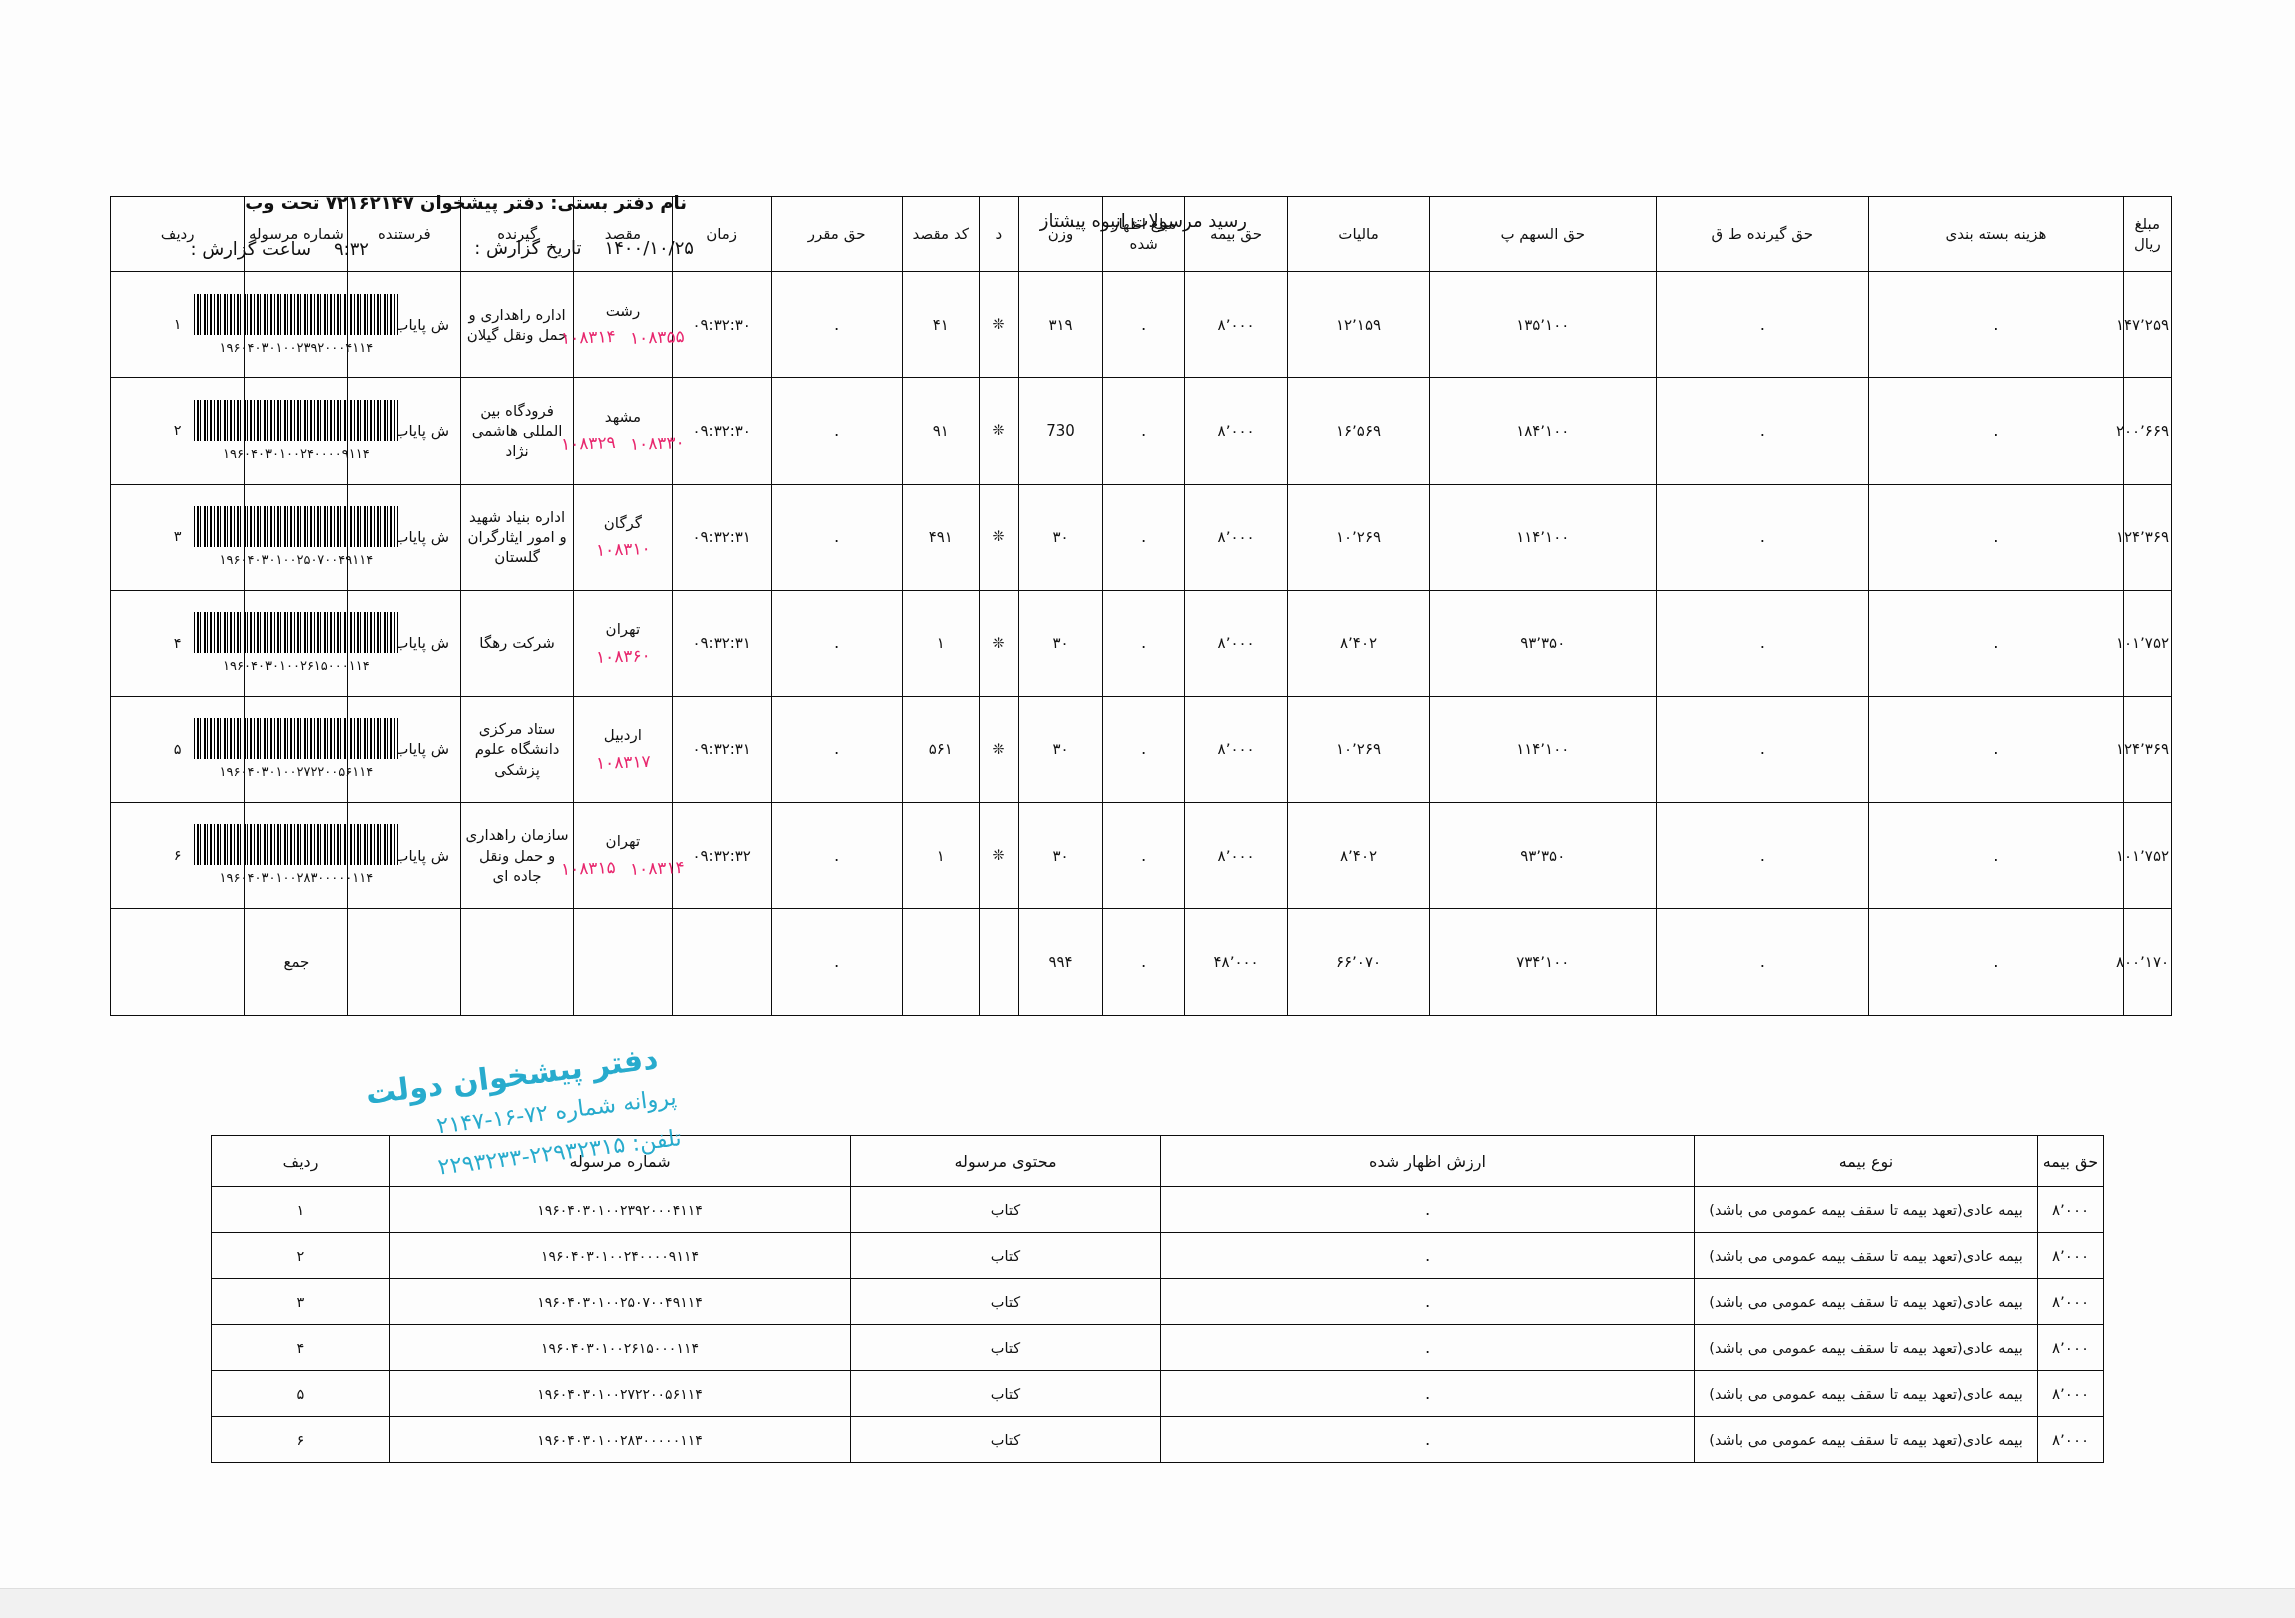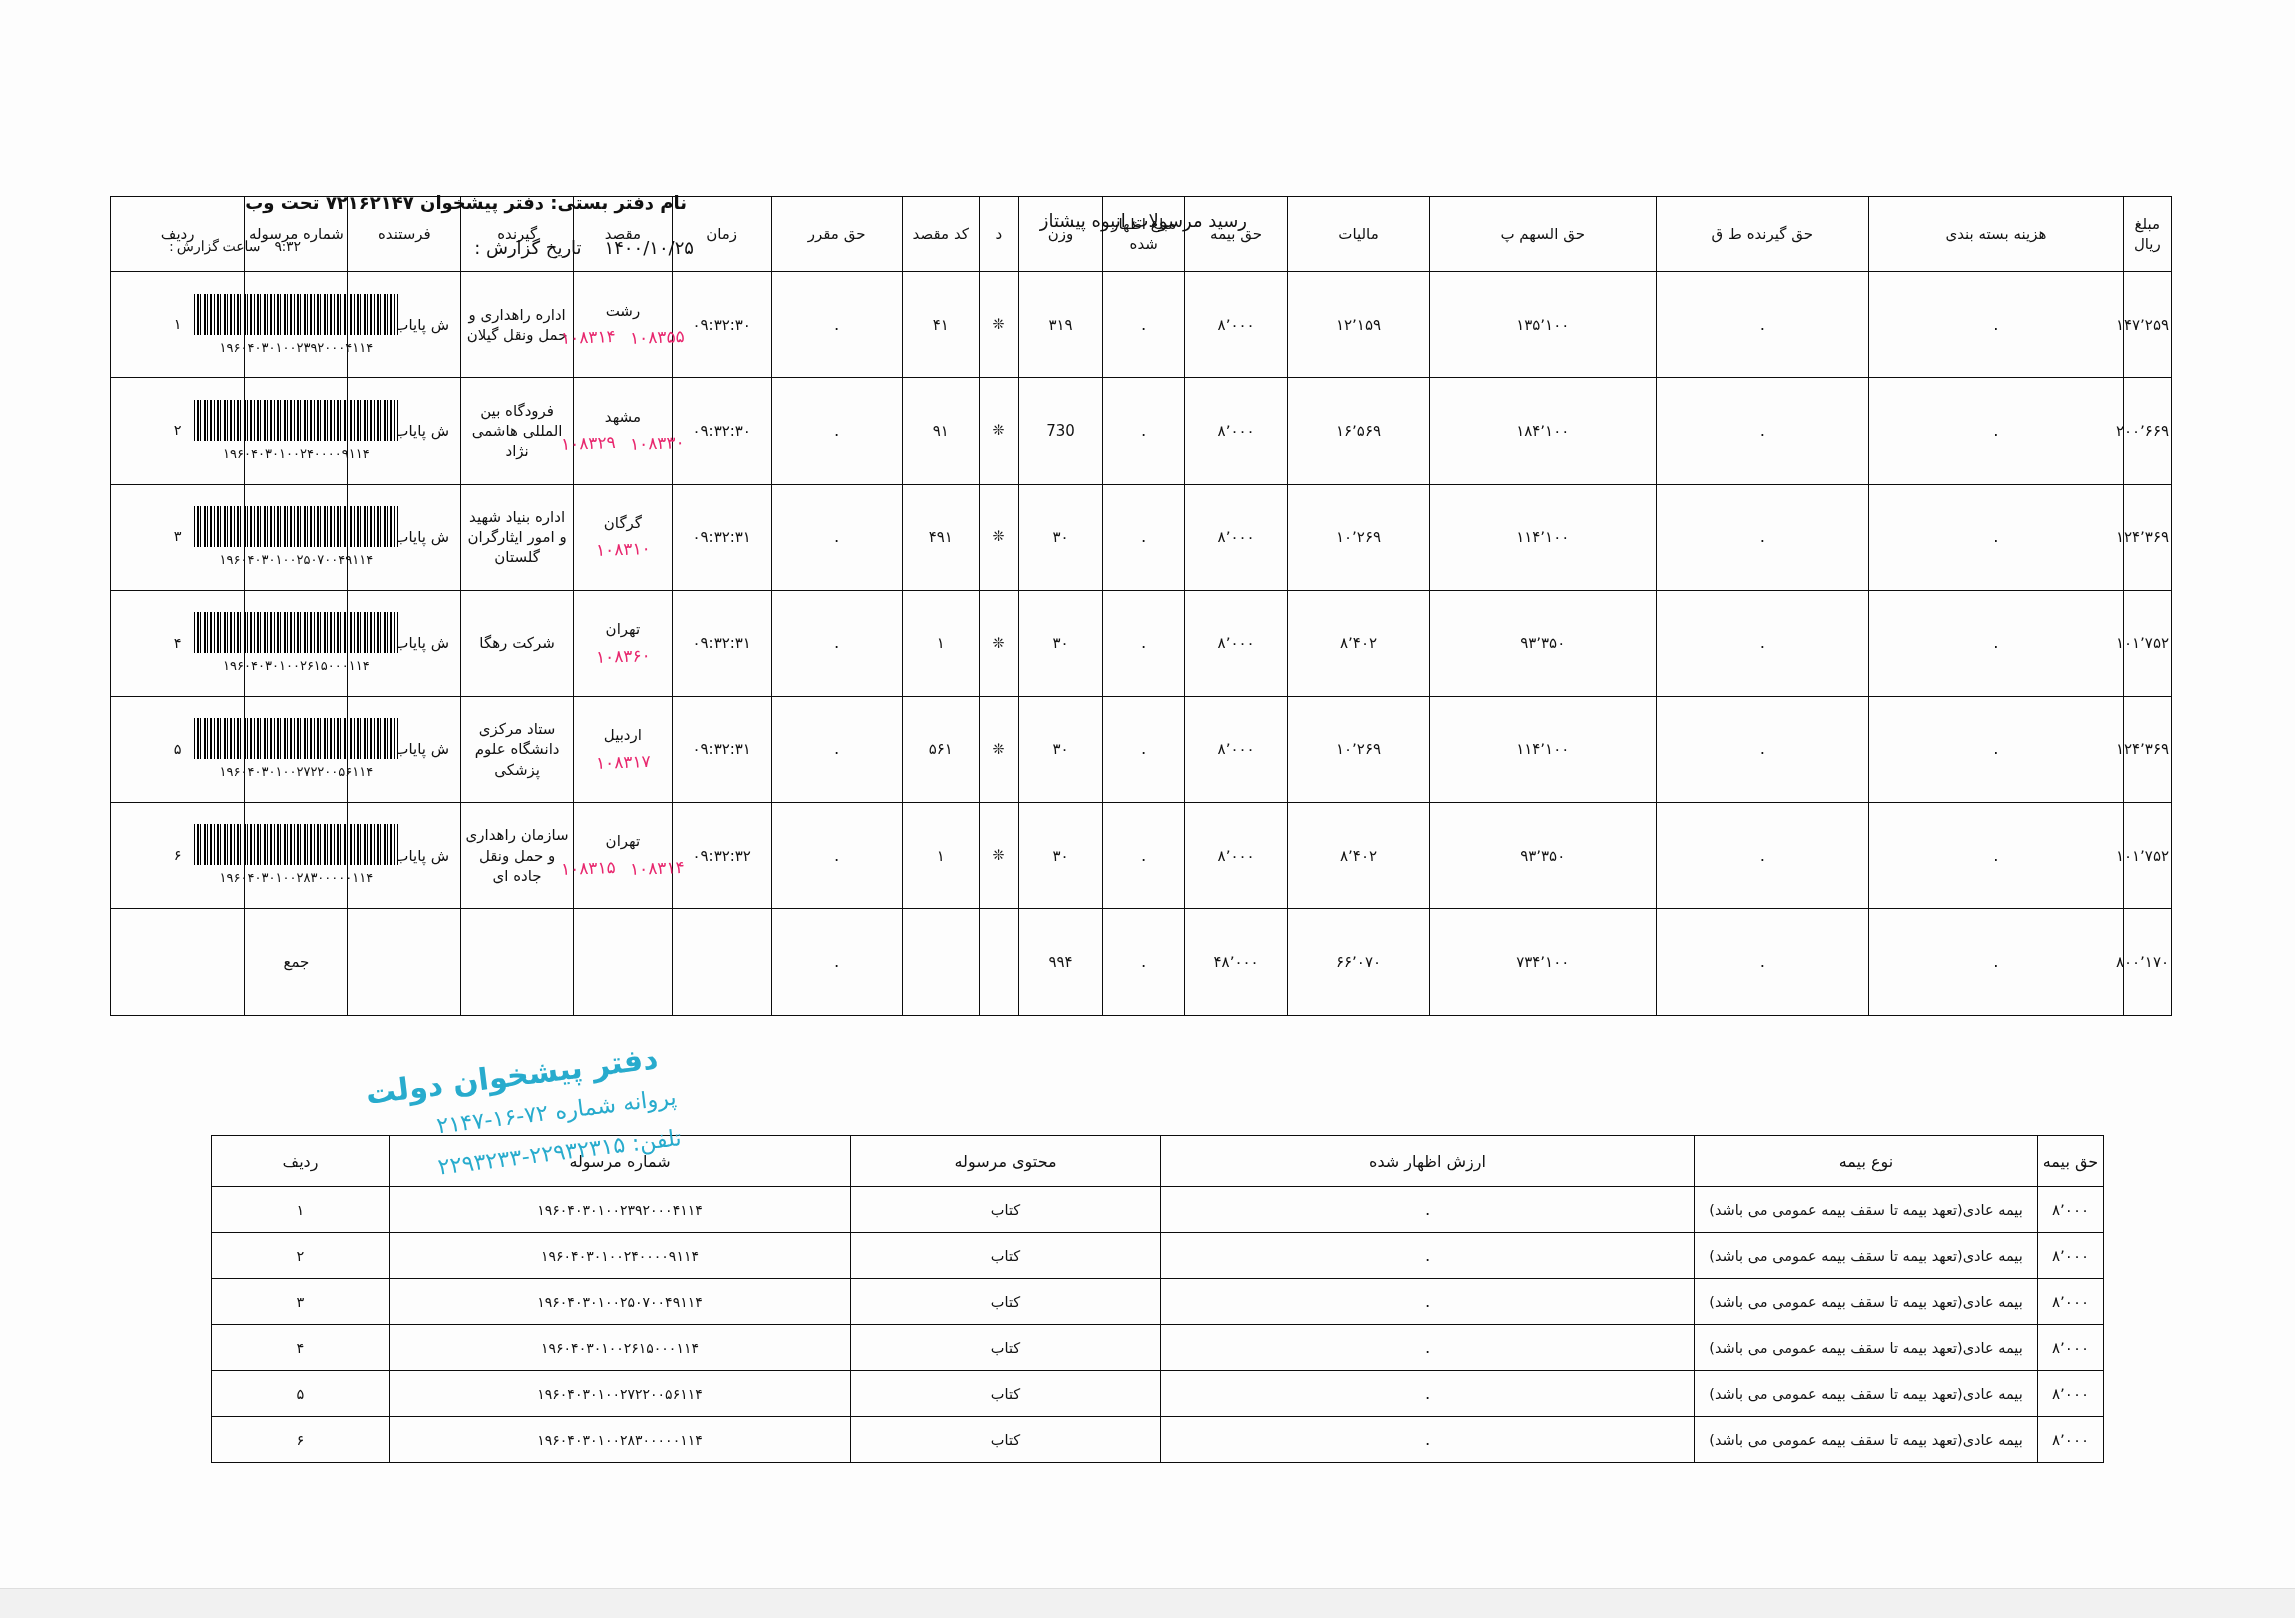--- a/index.html
+++ b/index.html
@@ -58,24 +58,23 @@
     position: absolute;
     top: 145px;
     right: 1601px;
     font-size: 18px;
     white-space: nowrap;
     margin-left: 24px;
   }
   .hdr-time {
     position: absolute;
     top: 146px;
-    right: 1994px;
-    font-size: 14px;
-    white-space: nowrap;
-    font-family: Liberation Serif, serif;
+    right: 1926px;
+    font-size: 18px;
+    white-space: nowrap;
   }
 
   
   table.main {
     position: absolute;
     top: 196px;
     right: 123px;
     width: 2062px;
     border-collapse: collapse;
     table-layout: fixed;

